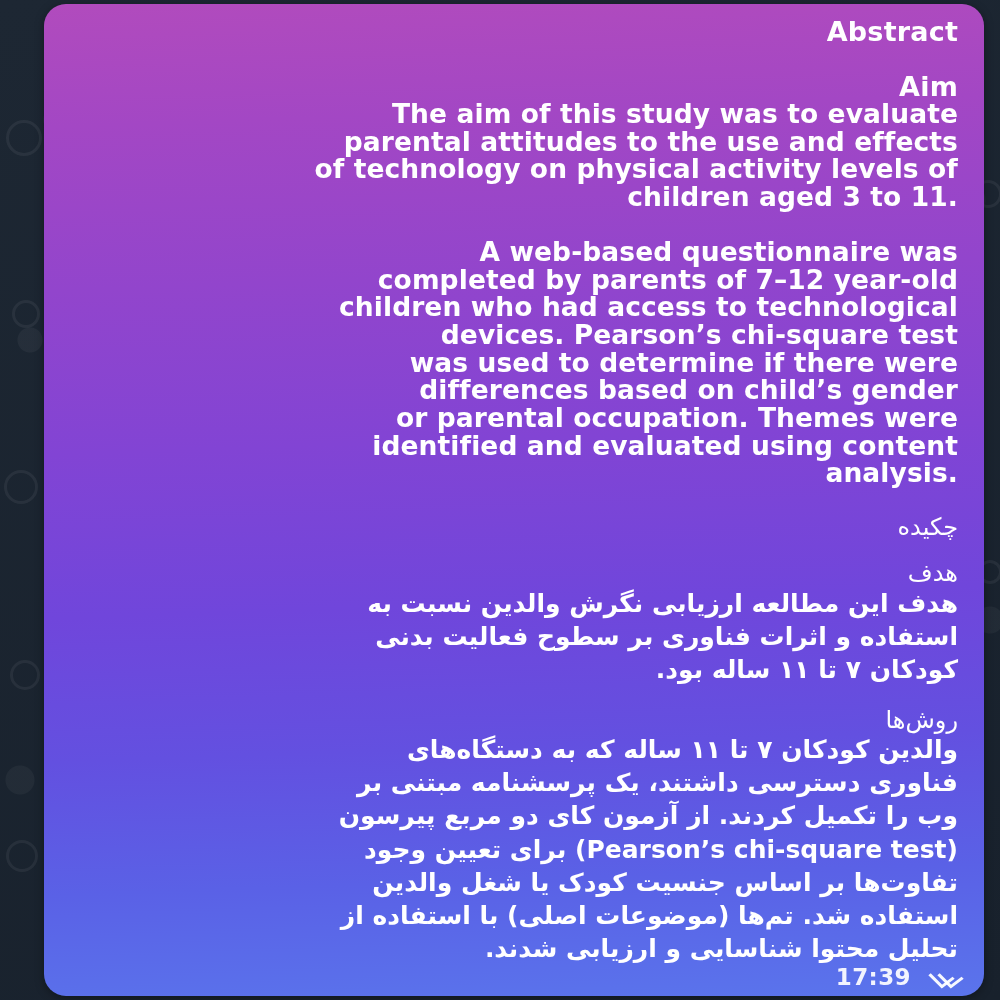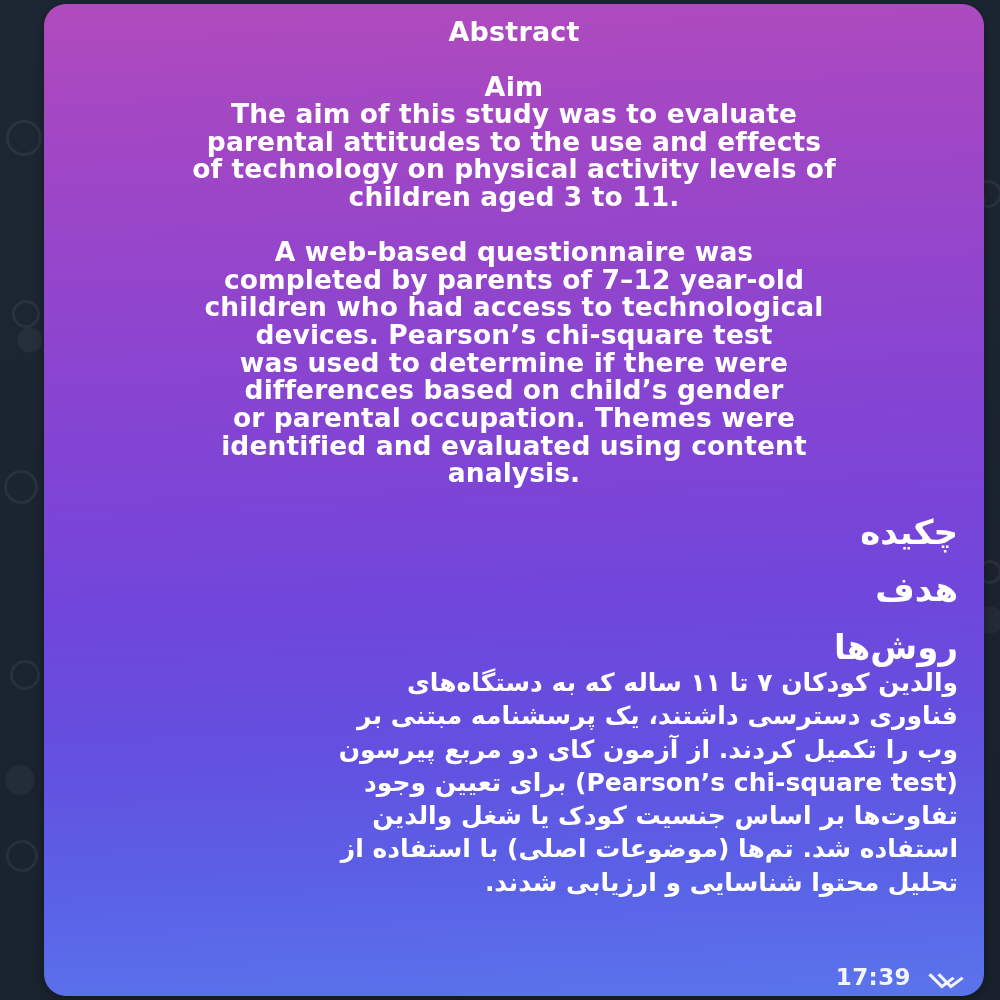--- a/index.html
+++ b/index.html
@@ -63,21 +63,21 @@
   }
 
   .bubble-inner {
     padding: 14px 26px 10px 26px;
     box-sizing: border-box;
     height: 100%;
   }
 
   .ltr-block {
     direction: ltr;
-    text-align: center;
+    text-align: right;
   }
 
   .rtl-block {
     direction: rtl;
     text-align: right;
   }
 
   .heading {
     font-weight: bold;
     font-size: 27px;
@@ -92,22 +92,22 @@
     line-height: 1.045;
     letter-spacing: 0.1px;
     margin: 0;
     white-space: pre-line;
   }
 
   .gap-lg { height: 27px; }
   .gap-md { height: 20px; }
 
   .fa-heading {
-    font-weight: bold;
-    font-size: 34px;
+    font-weight: normal;
+    font-size: 24px;
     line-height: 1.1;
     margin: 0;
   }
 
   .fa-body {
     font-weight: bold;
     font-size: 25px;
     line-height: 1.33;
     margin: 0;
     white-space: pre-line;
@@ -182,20 +182,23 @@
 identified and evaluated using content
 analysis.</p>
       </div>
 
       <div class="gap-lg"></div>
 
       <div class="rtl-block">
         <p class="fa-heading">چکیده</p>
         <div class="gap-md"></div>
         <p class="fa-heading">هدف</p>
+        <p class="fa-body">هدف این مطالعه ارزیابی نگرش والدین نسبت به
+استفاده و اثرات فناوری بر سطوح فعالیت بدنی
+کودکان ۷ تا ۱۱ ساله بود.</p>
         <div class="gap-md"></div>
         <p class="fa-heading">روش‌ها</p>
         <p class="fa-body">والدین کودکان ۷ تا ۱۱ ساله که به دستگاه‌های
 فناوری دسترسی داشتند، یک پرسشنامه مبتنی بر
 وب را تکمیل کردند. از آزمون کای دو مربع پیرسون
 (Pearson’s chi-square test) برای تعیین وجود
 تفاوت‌ها بر اساس جنسیت کودک یا شغل والدین
 استفاده شد. تم‌ها (موضوعات اصلی) با استفاده از
 تحلیل محتوا شناسایی و ارزیابی شدند.</p>
       </div>

